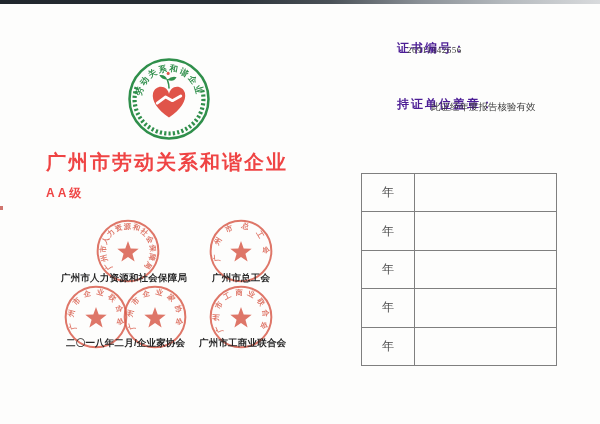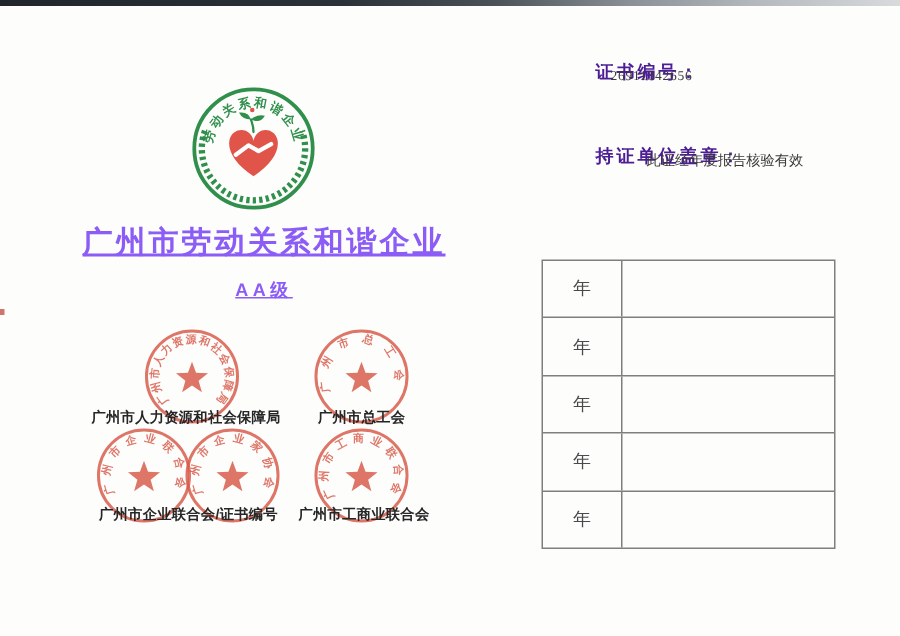--- a/index.html
+++ b/index.html
@@ -18,21 +18,21 @@
   .logo{position:absolute;left:127px;top:57px;width:84px;height:84px;}
   .logo .ring{fill:none;stroke:#2f8f4b;stroke-width:3;}
   .logo .wreath{fill:none;stroke:#2f8f4b;stroke-width:5;stroke-dasharray:2.6 2.6;}
   .logo .arc-text{fill:#2f8f4b;font-size:10px;font-weight:bold;font-family:"Liberation Sans",sans-serif;}
   .logo .heart{fill:#e0544a;}
   .logo .shake{fill:none;stroke:#ffffff;stroke-width:3.4;stroke-linecap:round;stroke-linejoin:round;}
   .logo .stem{fill:none;stroke:#2f8f4b;stroke-width:1.8;stroke-linecap:round;}
   .logo .leaf{fill:#2f8f4b;}
   .logo .bud{fill:#e0544a;}
 
-  .title-block{position:absolute;left:46px;top:150px;width:260px;text-align:center;color:#8b5cf6;text-decoration:underline;}
+  .title-block{position:absolute;left:46px;top:150px;width:260px;color:#ef4444;}
   .title-line1{font-size:20px;font-weight:bold;letter-spacing:2px;line-height:24px;}
   .title-line2{font-size:12px;font-weight:bold;letter-spacing:3px;margin-top:11px;}
 
   .seal{position:absolute;width:66px;height:66px;opacity:.82;}
   .seal-ring{fill:none;stroke:#d85948;stroke-width:3;}
   .seal-star{fill:#d85948;}
   .seal-arc-text{fill:#d85948;font-size:11px;font-weight:bold;font-family:"Liberation Sans",sans-serif;}
 
   .seal-label{
     position:absolute;font-size:9.5px;font-weight:bold;color:#262626;
@@ -131,21 +131,21 @@
   <svg class="seal" style="left:208px;top:284px" viewBox="0 0 100 100">
     <circle class="seal-ring" cx="50" cy="50" r="46"></circle>
     <polygon class="seal-star" points="50,35 54.1,46.3 66.2,46.7 56.7,54.2 60,65.8 50,59 40,65.8 43.3,54.2 33.8,46.7 45.9,46.3"></polygon>
     <text class="seal-arc-text" text-anchor="middle" letter-spacing="6">
       <textPath href="#sealArc" startOffset="50%">广州市工商业联合会</textPath>
     </text>
   </svg>
 
   <div class="seal-label" style="left:61px;top:272px">广州市人力资源和社会保障局</div>
   <div class="seal-label" style="left:212px;top:272px">广州市总工会</div>
-  <div class="seal-label" style="left:66px;top:337px">广州市企业联合会/证书编号</div>
+  <div class="seal-label" style="left:66px;top:337px">二〇一八年二月/企业家协会</div>
   <div class="seal-label" style="left:199px;top:337px">广州市工商业联合会</div>
 
 
   <div class="field-label certno-label">证书编号：</div>
   <div class="field-value certno-value">26911342656</div>
 
   <div class="field-label holder-label">持证单位盖章：</div>
   <div class="field-value holder-value">此证经年度报告核验有效</div>
 
 

